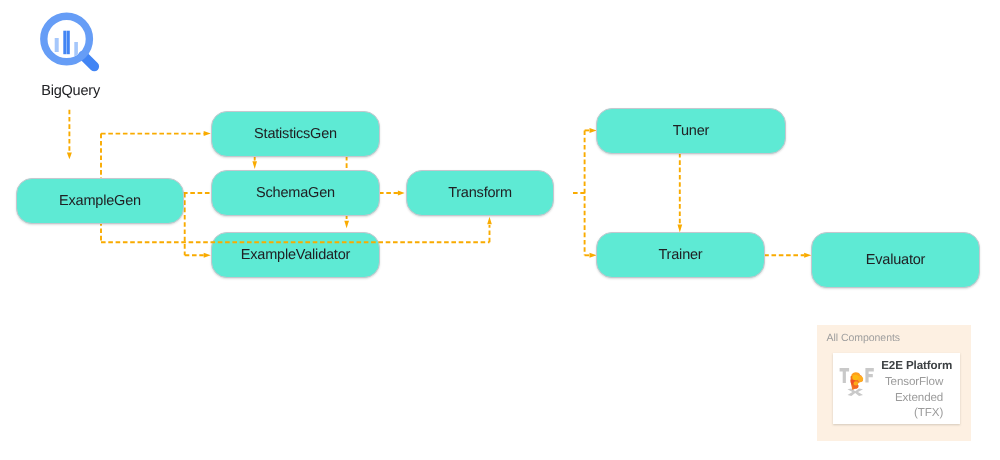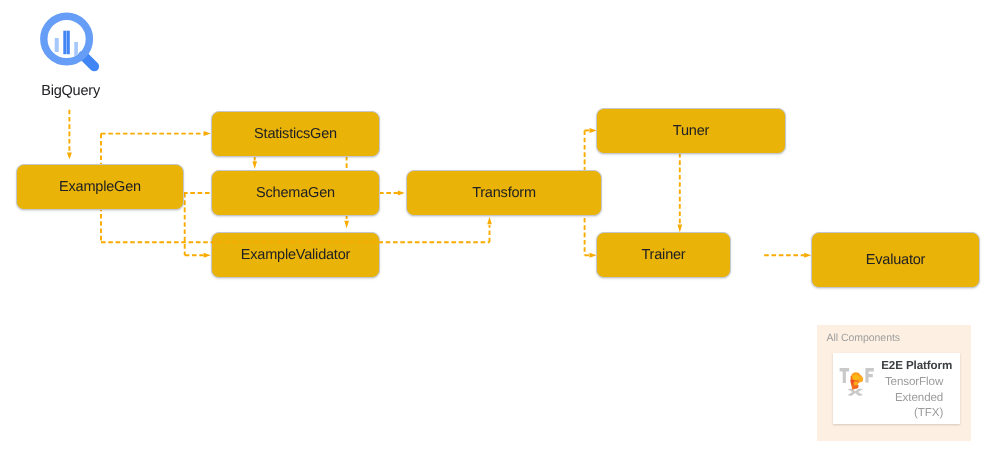--- a/index.html
+++ b/index.html
@@ -2,21 +2,21 @@
 <html><head>
 <meta charset="utf-8">
 <style>
   html,body{margin:0;padding:0;}
   body{width:1000px;height:460px;background:#ffffff;-webkit-font-smoothing:antialiased;text-rendering:geometricPrecision;
        font-family:"Liberation Sans",sans-serif;overflow:hidden;position:relative;}
   .stage{position:absolute;left:0;top:0;width:1000px;height:460px;}
 
   svg.edges{position:absolute;left:0;top:0;width:1000px;height:460px;pointer-events:none;}
 
-  .node{position:absolute;background:#eab308;border:1px solid #c4c7ce;border-radius:8px;box-shadow:0 1px 2px rgba(60,64,67,0.18);
+  .node{position:absolute;background:#5eead4;border:1px solid #c4c7ce;border-radius:16px;box-shadow:0 1px 2px rgba(60,64,67,0.18);
         box-sizing:border-box;display:flex;align-items:center;justify-content:center;
         color:#202124;font-size:14.5px;letter-spacing:-0.2px;}
 
   .srclabel{position:absolute;font-size:14.5px;letter-spacing:-0.2px;color:#202124;}
 
   .legend{position:absolute;background:#fdf0e2;}
   .legend-title{position:absolute;font-size:10.5px;color:#9e9e9e;letter-spacing:-0.05px;}
   .legend-card{position:absolute;background:#ffffff;
         box-shadow:0 1px 2px rgba(120,110,95,.30);box-sizing:border-box;}
   .lc-title{position:absolute;font-size:11.6px;font-weight:bold;color:#3c4043;letter-spacing:-0.1px;}
@@ -71,27 +71,27 @@
       <polygon points="252.4,161.3 257.0,161.3 254.7,168.9"></polygon>
       <polygon points="344.3,220.7 349.0,220.7 346.6,228.3"></polygon>
       <polygon points="203.7,252.8 203.7,257.8 210.7,255.3"></polygon>
       <polygon points="589.5,127.9 589.5,132.9 596.6,130.4"></polygon>
       <polygon points="589.5,252.8 589.5,257.8 596.6,255.3"></polygon>
       <polygon points="677.5,224.4 682.2,224.4 679.8,232.4"></polygon>
       <polygon points="804.1,252.8 804.1,257.8 811.3,255.3"></polygon>
     </g>
   </svg>
 
-  <div class="node" style="left:16px;top:164px;width:168px;height:46px;">ExampleGen</div>
+  <div class="node" style="left:16px;top:178px;width:168px;height:46px;">ExampleGen</div>
   <div class="node" style="left:211px;top:111px;width:169px;height:46px;">StatisticsGen</div>
   <div class="node" style="left:211px;top:170px;width:169px;height:46px;">SchemaGen</div>
   <div class="node" style="left:211px;top:232px;width:169px;height:46px;">ExampleValidator</div>
-  <div class="node" style="left:406px;top:170px;width:196px;height:46px;">Transform</div>
+  <div class="node" style="left:406px;top:170px;width:148px;height:46px;">Transform</div>
   <div class="node" style="left:596px;top:108px;width:190px;height:46px;">Tuner</div>
-  <div class="node" style="left:596px;top:232px;width:135px;height:46px;">Trainer</div>
+  <div class="node" style="left:596px;top:232px;width:169px;height:46px;">Trainer</div>
   <div class="node" style="left:811px;top:232px;width:169px;height:56px;">Evaluator</div>
 
   <svg class="edges">
     <g stroke="#f9ab00" stroke-width="1.9" fill="none" stroke-dasharray="4.6,2.7" stroke-linecap="butt">
       <path d="M101,242.3 L489.5,242.3"></path>
       <path d="M489.5,242.3 L489.5,225"></path>
     </g>
     <polygon points="487.2,224.3 491.8,224.3 489.5,216.7" fill="#f9ab00"></polygon>
   </svg>
 

